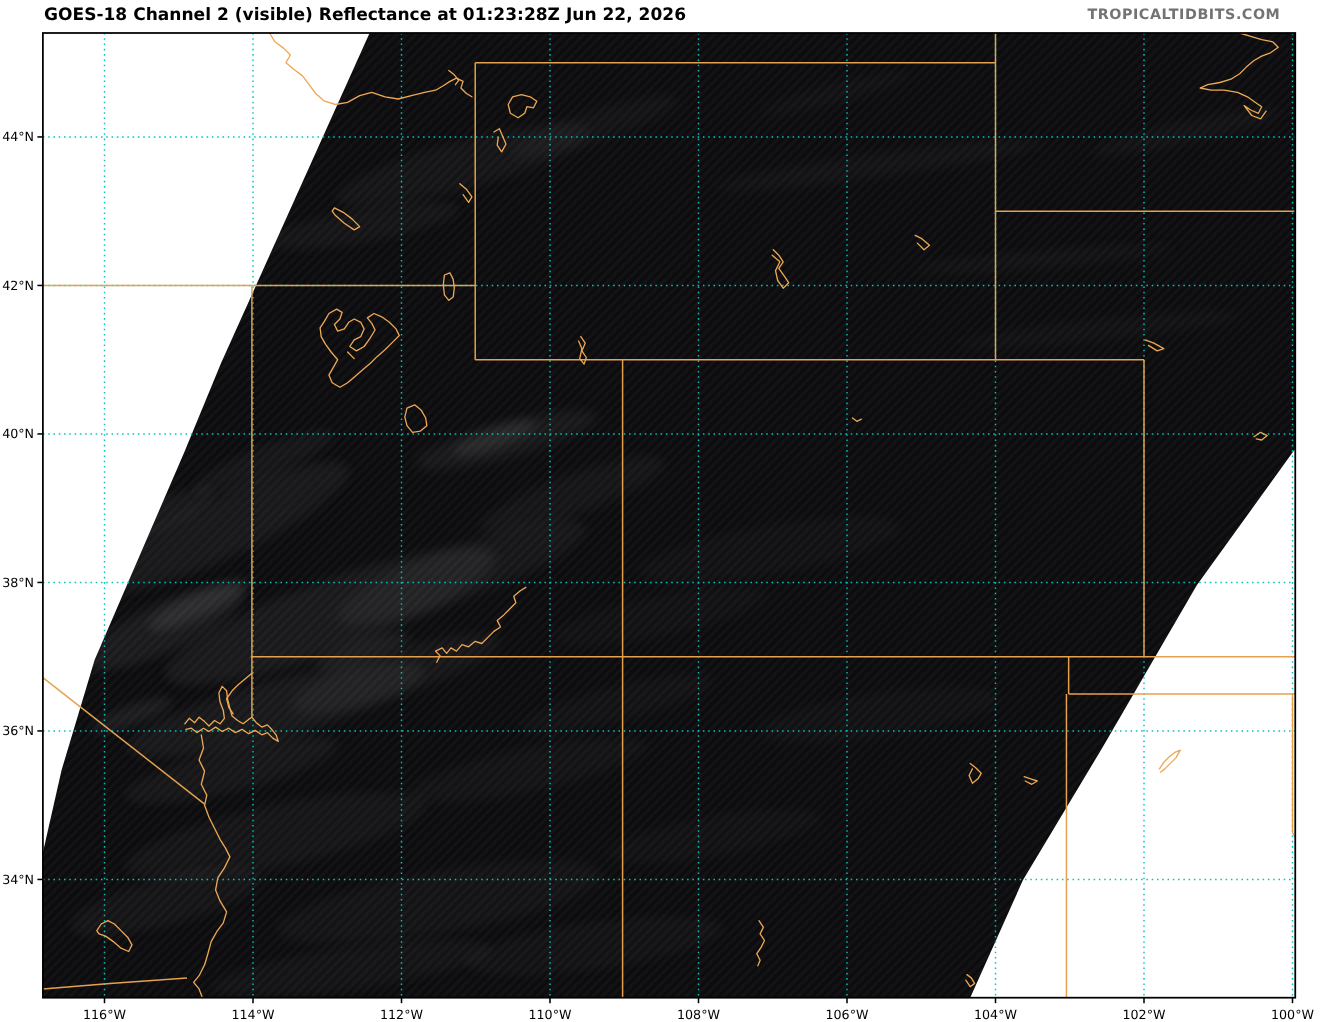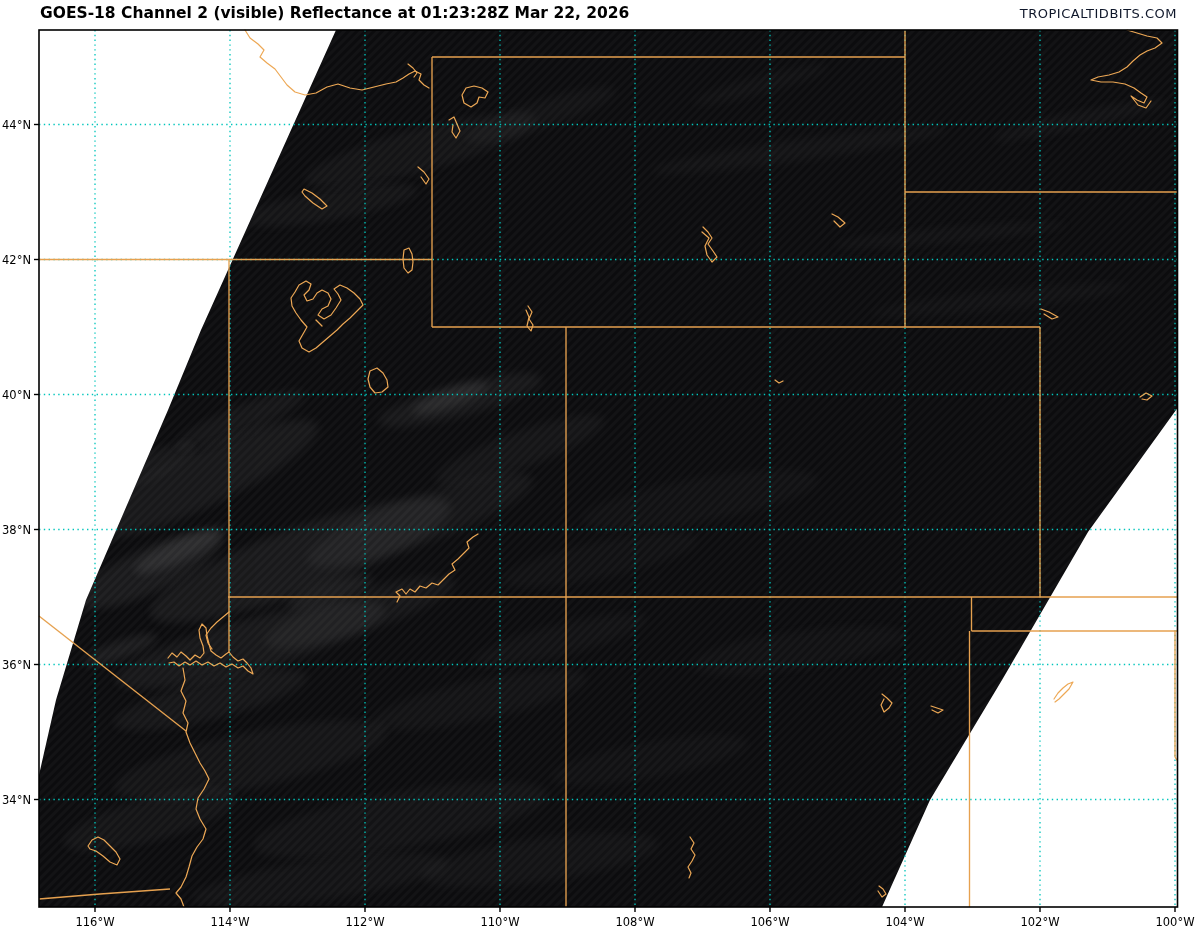--- a/index.html
+++ b/index.html
@@ -1,29 +1,29 @@
 <!DOCTYPE html>
 <html><head>
 <meta charset="utf-8">
 <style>
   html,body{margin:0;padding:0;background:#ffffff;}
   .figure{position:relative;width:1200px;height:929px;background:#ffffff;overflow:hidden;
           font-family:"DejaVu Sans","Liberation Sans",sans-serif;}
   .title{position:absolute;left:40px;top:4px;font-size:15.5px;font-weight:bold;color:#000;
          white-space:nowrap;}
-  .watermark{position:absolute;right:23px;top:6px;font-size:13px;font-weight:normal;color:#0f172a;
+  .watermark{position:absolute;right:36px;top:6px;font-size:13px;font-weight:bold;color:#737373;
          letter-spacing:0.5px;white-space:nowrap;}
   svg{position:absolute;left:0;top:0;}
   text.tick{font-family:"DejaVu Sans","Liberation Sans",sans-serif;font-size:11.5px;fill:#000;}
 </style>
 </head>
 <body>
 
 <div class="figure">
-  <div class="title">GOES-18 Channel 2 (visible) Reflectance at 01:23:28Z Mar 22, 2026</div>
+  <div class="title">GOES-18 Channel 2 (visible) Reflectance at 01:23:28Z Jun 22, 2026</div>
   <div class="watermark">TROPICALTIDBITS.COM</div>
   <svg id="map-svg" width="1200" height="929" viewBox="0 0 1200 929">
       <defs>
         <clipPath id="swath-clip">
           <polygon points="336,30 1177.5,30 1177.5,408 1088,532 1002,680 930,800 882,907 39,907 39,775 56,700 86,600 168,410 201,330 255,210"></polygon>
         </clipPath>
         <filter id="cloud-blur" x="-60%" y="-60%" width="220%" height="220%">
           <feGaussianBlur stdDeviation="5"></feGaussianBlur>
         </filter>
         <pattern id="scan-stripes" width="6" height="6" patternUnits="userSpaceOnUse" patternTransform="rotate(45)">

